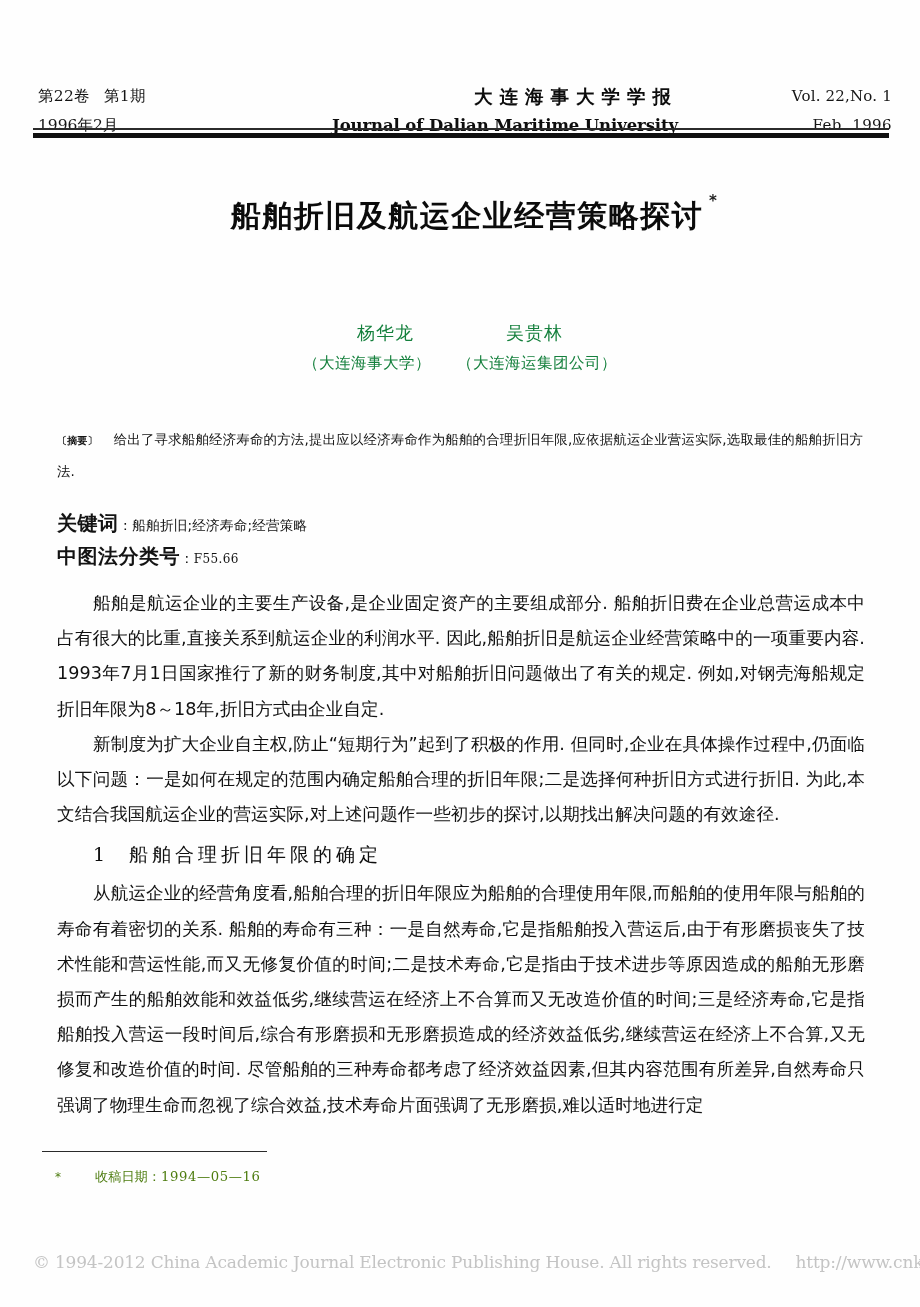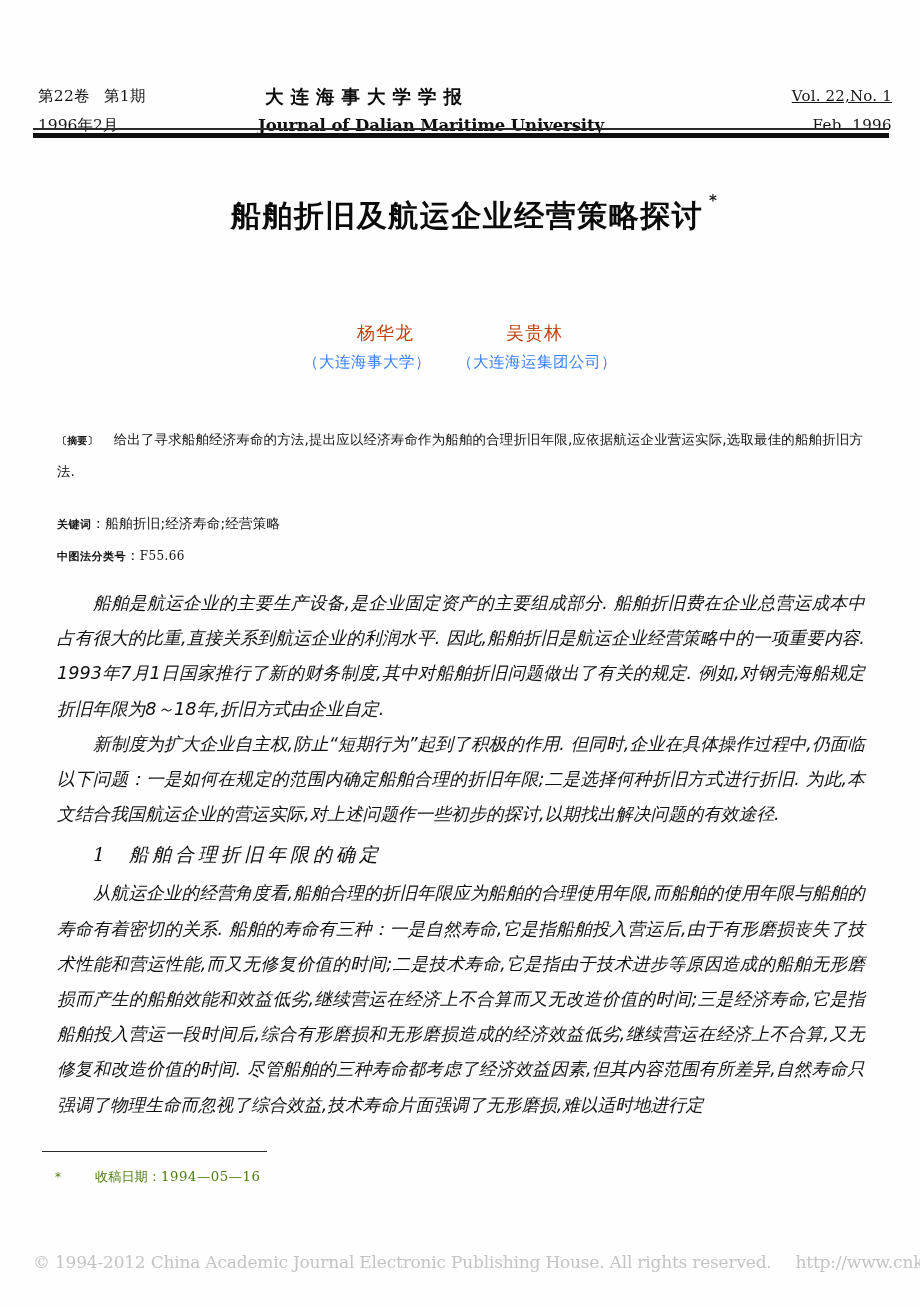--- a/index.html
+++ b/index.html
@@ -42,21 +42,21 @@
     line-height: 29px;
     color: #151515;
   }
   .mast-left .vol-line { letter-spacing: 0.3px; }
   .mast-left .vol-line .gap { display: inline-block; width: 14px; }
   .mast-center {
     position: absolute;
     left: 250px;
     width: 420px;
     top: 0;
-    text-align: left;
+    text-align: right;
   }
   .journal-cn {
     font-family: "DejaVu Serif", "Liberation Serif", serif;
     font-size: 18.5px;
     font-weight: bold;
     letter-spacing: 7px;
     line-height: 29px;
     color: #0d0d0d;
     padding-left: 7px;
   }
@@ -71,21 +71,21 @@
   .mast-right {
     position: absolute;
     right: 28px;
     top: 0;
     text-align: right;
     font-family: "DejaVu Serif", "Liberation Serif", serif;
     font-size: 15px;
     line-height: 29px;
     color: #151515;
   }
-  .mast-right .vol { letter-spacing: 0.2px; text-decoration: underline; }
+  .mast-right .vol { letter-spacing: 0.2px; }
   .mast-right .date { letter-spacing: 0.4px; }
 
   .rule-group {
     position: absolute;
     left: 33px;
     right: 31px;
     top: 128px;
     height: 9px;
   }
   .rule-thin {
@@ -130,29 +130,29 @@
   
   .authors {
     position: absolute;
     left: 0; right: 0;
     top: 318px;
     text-align: center;
   }
   .author-names {
     font-family: "DejaVu Serif", "Liberation Serif", serif;
     font-size: 18px;
-    color: #c2410c;
+    color: #15803d;
     letter-spacing: 1px;
     line-height: 30px;
   }
   .author-names .sp { display: inline-block; width: 92px; }
   .author-affils {
-    font-family: Liberation Mono, monospace;
+    font-family: Liberation Serif, serif;
     font-size: 15.5px;
-    color: #3b82f6;
+    color: #15803d;
     letter-spacing: 0.5px;
     line-height: 30px;
   }
   .author-affils .sp { display: inline-block; width: 26px; }
 
   
   .abstract {
     position: absolute;
     left: 57px;
     width: 806px;
@@ -180,21 +180,21 @@
     top: 508px;
     font-family: "DejaVu Sans", "Liberation Sans", sans-serif;
     color: #131313;
   }
   .kw-row {
     line-height: 30px;
     font-size: 13.4px;
   }
   .kw-label {
     font-weight: bold;
-    font-size: 11px;
+    font-size: 20px;
     letter-spacing: 0.5px;
   }
   .kw-value {
     font-size: 13.6px;
     letter-spacing: 0.2px;
   }
   .clc-value {
     font-family: "DejaVu Serif", "Liberation Serif", serif;
     font-size: 12px;
     letter-spacing: 0.4px;
@@ -211,21 +211,20 @@
     line-height: 35.2px;
     color: #111111;
     text-align: justify;
     text-justify: inter-character;
     letter-spacing: 0.05px;
   }
   .body-text p {
     margin: 0;
     text-indent: 36px;
     text-align: justify;
-    font-style: italic;
   }
   .section-head {
     margin: 6px 0 0 0;
     text-indent: 0;
     font-size: 19px;
     line-height: 44px;
     letter-spacing: 1px;
     color: #0e0e0e;
   }
   .section-head .num {

